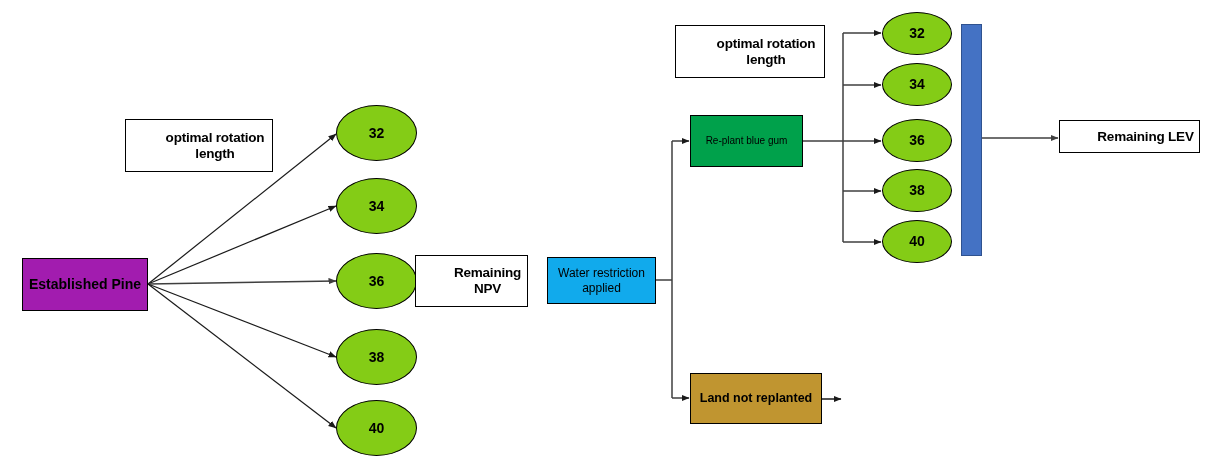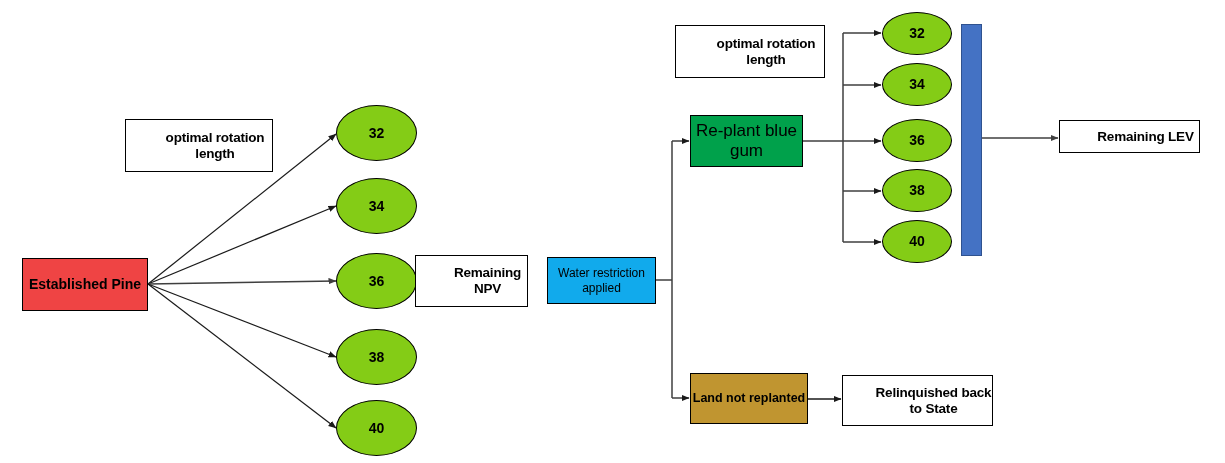--- a/index.html
+++ b/index.html
@@ -37,30 +37,30 @@
     border: 1px solid #000000;
   }
   .box-plain {
     background: #ffffff;
     font-weight: bold;
     font-size: 13.5px;
     letter-spacing: -0.2px;
     padding-left: 32px;
   }
   .box-green {
-    background: #ef4444;
+    background: #a21caf;
     border: 1.6px solid #000000;
     font-weight: bold;
     font-size: 14px;
   }
   .box-green-sm {
     background: #00a14b;
     border: 1.6px solid #000000;
     font-weight: normal;
-    font-size: 17px;
+    font-size: 10px;
     text-align: center;
   }
   .box-blue {
     background: #11aaec;
     border: 1.6px solid #000000;
     font-weight: normal;
     font-size: 12px;
   }
   .box-gold {
     background: #c09530;
@@ -193,21 +193,18 @@
   <div class="node ellipse" style="left:882px; top:220px; width:70px; height:43px;">
     <span>40</span>
   </div>
 
   <div class="bar-blue" style="position:absolute; left:961px; top:24px; width:19px; height:230px;"></div>
 
   <div class="node box box-plain" style="left:1059px; top:120px; width:141px; height:33px;">
     <span>Remaining LEV</span>
   </div>
 
-  <div class="node box-gold" style="left:690px; top:373px; width:118px; height:51px;">
+  <div class="node box-gold" style="left:690px; top:373px; width:132px; height:51px;">
     <span>Land not replanted</span>
   </div>
 
-  <div class="node box box-plain" style="left:842px; top:375px; width:151px; height:51px;">
-    <span>Relinquished back to State</span>
-  </div>
 
 </div>
 
 </body></html>

